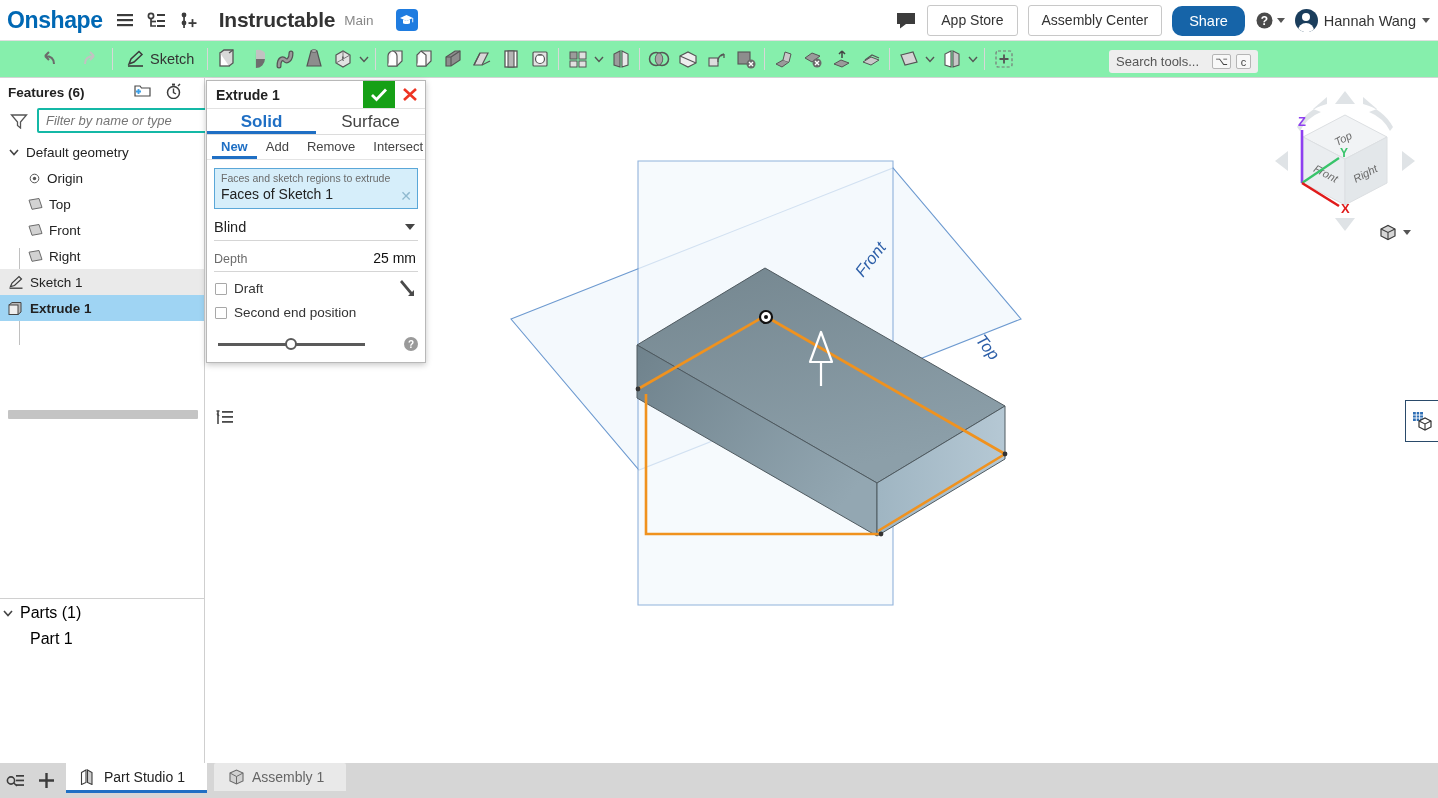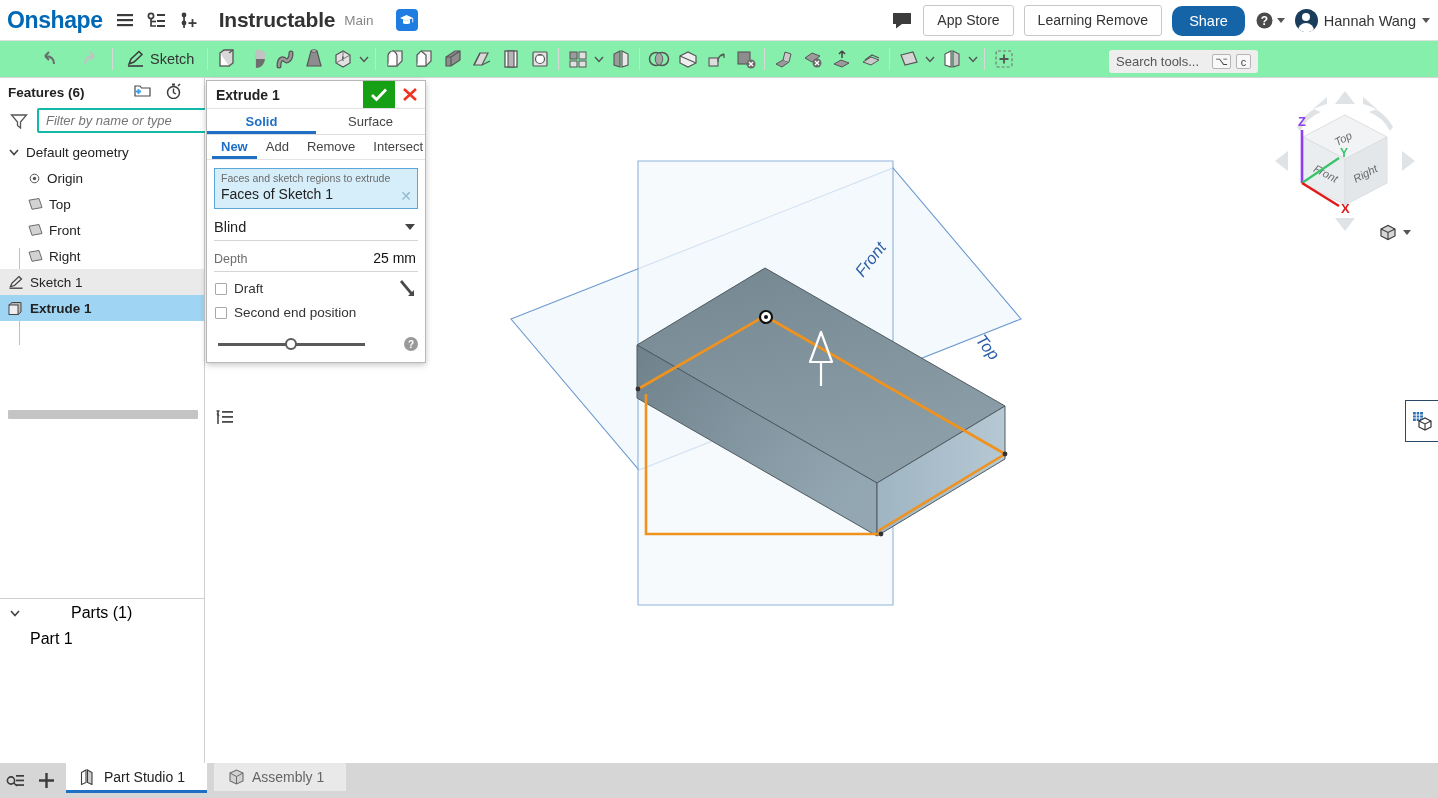--- a/index.html
+++ b/index.html
@@ -144,21 +144,21 @@
     align-items: center; justify-content: center; cursor: pointer;
   }
   .dlg-cancel {
     width: 30px; height: 27px; display: flex; align-items: center;
     justify-content: center; cursor: pointer;
   }
   .dlg-tabs1 {
     display: flex; height: 26px; border-bottom: 1px solid #dcdcdc;
   }
   .dt1 {
-    flex: 1; text-align: center; font-size: 13px; color: #444; line-height: 25px;
+    flex: 1; text-align: center; font-size: 17px; color: #444; line-height: 25px;
     cursor: pointer;
   }
   .dt1.act { color: #1f6fc4; font-weight: bold; box-shadow: inset 0 -3px 0 #1f6fc4; }
   .dlg-tabs2 { display: flex; height: 25px; padding: 0 5px; border-bottom: 1px solid #e4e4e4; text-align: center; }
   .dt2 {
     font-size: 13px; color: #444; line-height: 24px; cursor: pointer; padding: 0 9px;
   }
   .dt2.act { color: #1f6fc4; font-weight: bold; box-shadow: inset 0 -3px 0 #1f6fc4; }
   .qbox {
     margin: 8px 7px 4px 7px; border: 1px solid #5aa7d8; background: #d6eefa;
@@ -281,21 +281,21 @@
       </svg>
     </div>
 
     <div class="topright">
       <div style="cursor:pointer;display:flex;">
         <svg width="22" height="19" viewBox="0 0 22 19">
           <path d="M2 2 h18 v11 h-9 l-6 4.5 v-4.5 h-3 z" fill="#3c3c3c"></path>
         </svg>
       </div>
       <button class="btn-outline">App Store</button>
-      <button class="btn-outline">Learning Remove</button>
+      <button class="btn-outline">Assembly Center</button>
       <button class="btn-share">Share</button>
       <div class="helpgrp">
         <span style="display:flex;">
           <svg width="19" height="19" viewBox="0 0 19 19">
             <circle cx="9.5" cy="9.5" r="8" fill="#4a4a4a"></circle>
             <text x="9.5" y="14" font-size="12" font-weight="bold" fill="#fff" text-anchor="middle" font-family="Liberation Sans, sans-serif">?</text>
           </svg>
         </span>
         <span class="caret"></span>
       </div>
@@ -619,21 +619,21 @@
           </svg>
         </span>
         <span class="lbl">Extrude 1</span>
       </div>
     </div>
 
     <div class="hscroll"></div>
 
     <div class="parts-divider"></div>
     <div class="parts-sec">
-      <div class="tnode" style="padding-left:9px;gap:44px;">
+      <div class="tnode" style="padding-left:2px;">
         <span style="display:flex;">
           <svg width="12" height="12" viewBox="0 0 12 12">
               <path d="M2 4 L6 8.5 L10 4" fill="none" stroke="#444" stroke-width="1.6"></path>
             </svg>
         </span>
         <span class="lbl">Parts (1)</span>
       </div>
       <div class="tnode" style="padding-left:30px;">
         <span class="lbl" style="margin-left:0;">Part 1</span>
       </div>

